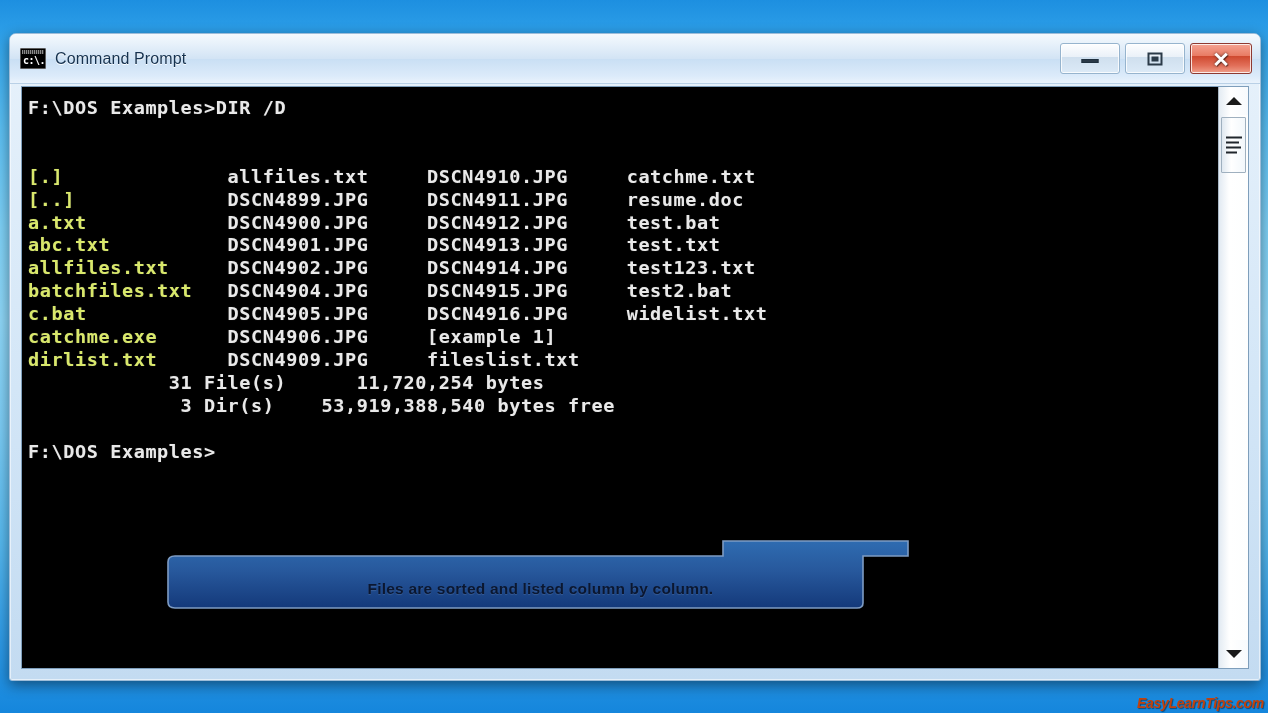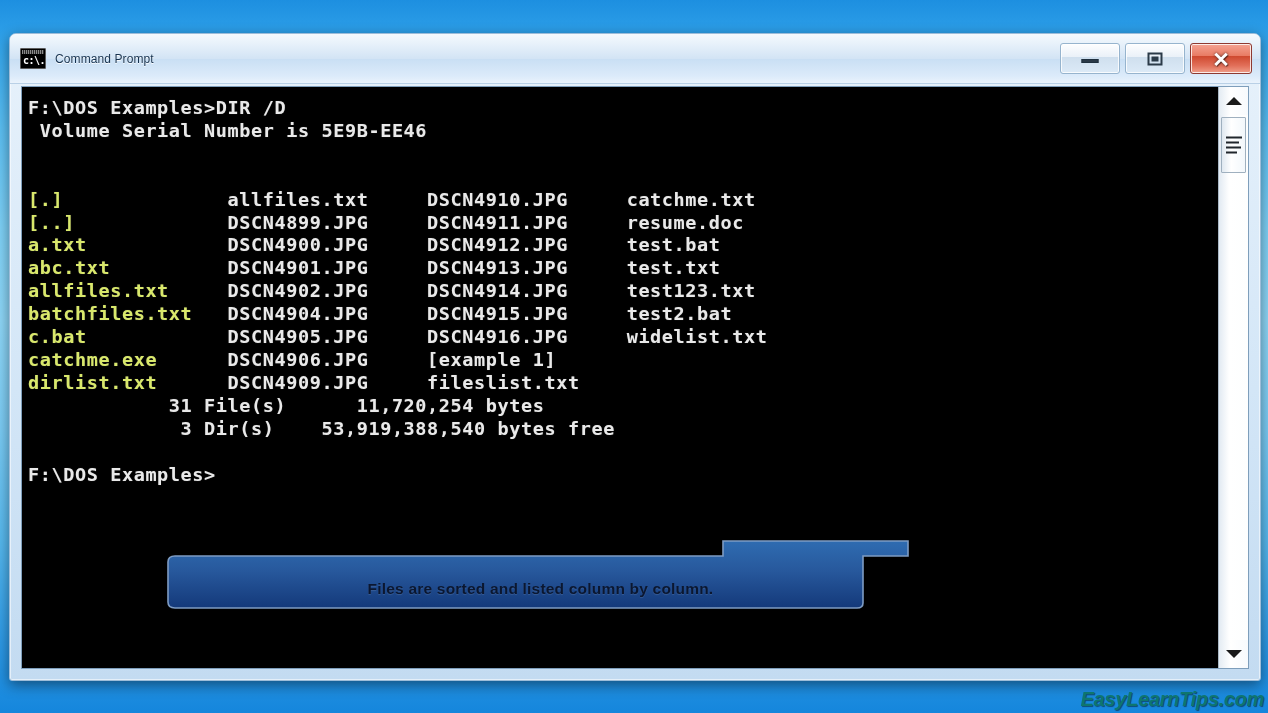--- a/index.html
+++ b/index.html
@@ -80,21 +80,21 @@
     left: 2px; bottom: 0px;
     color: #ffffff;
     font-family: "DejaVu Sans Mono", monospace;
     font-size: 10px;
     font-weight: bold;
     letter-spacing: -0.5px;
     line-height: 15px;
   }
 
   #title-text {
-    font-size: 12px;
+    font-size: 16px;
     color: #16324f;
     text-shadow: 0 1px 0 rgba(255,255,255,0.9);
     white-space: nowrap;
     letter-spacing: 0.1px;
   }
 
   #winbuttons {
     margin-left: auto;
     display: flex;
     align-items: center;
@@ -261,24 +261,24 @@
     text-shadow: 0 1px 1px rgba(255,255,255,0.12);
     letter-spacing: 0.2px;
     font-family: "Liberation Sans", sans-serif;
   }
 
   
   #watermark {
     position: absolute;
     right: 4px;
     bottom: 2px;
-    font-size: 20px;
+    font-size: 14px;
     font-weight: bold;
     font-style: italic;
-    color: #0f766e;
+    color: #c2410c;
     text-shadow: 1px 1px 1px rgba(0,0,0,0.45);
     letter-spacing: -0.3px;
     font-family: "Liberation Sans", sans-serif;
   }
 </style>
 </head>
 <body>
 
 <div id="window">
 
@@ -298,21 +298,20 @@
       <div class="winbtn close">
         <span class="close-glyph">✕</span>
       </div>
     </div>
   </div>
 
   <div id="client">
 
     <div id="console">
       <pre id="console-text"><span>F:\DOS Examples&gt;DIR /D
-</span><span> Volume Serial Number is 5E9B-EE46
 </span><span>
 </span><span>
 </span><span class="dircolor">[.]              </span><span>allfiles.txt     </span><span>DSCN4910.JPG     </span><span>catchme.txt</span><span>
 </span><span class="dircolor">[..]             </span><span>DSCN4899.JPG     </span><span>DSCN4911.JPG     </span><span>resume.doc</span><span>
 </span><span class="dircolor">a.txt            </span><span>DSCN4900.JPG     </span><span>DSCN4912.JPG     </span><span>test.bat</span><span>
 </span><span class="dircolor">abc.txt          </span><span>DSCN4901.JPG     </span><span>DSCN4913.JPG     </span><span>test.txt</span><span>
 </span><span class="dircolor">allfiles.txt     </span><span>DSCN4902.JPG     </span><span>DSCN4914.JPG     </span><span>test123.txt</span><span>
 </span><span class="dircolor">batchfiles.txt   </span><span>DSCN4904.JPG     </span><span>DSCN4915.JPG     </span><span>test2.bat</span><span>
 </span><span class="dircolor">c.bat            </span><span>DSCN4905.JPG     </span><span>DSCN4916.JPG     </span><span>widelist.txt</span><span>
 </span><span class="dircolor">catchme.exe      </span><span>DSCN4906.JPG     </span><span>[example 1]      </span><span>

